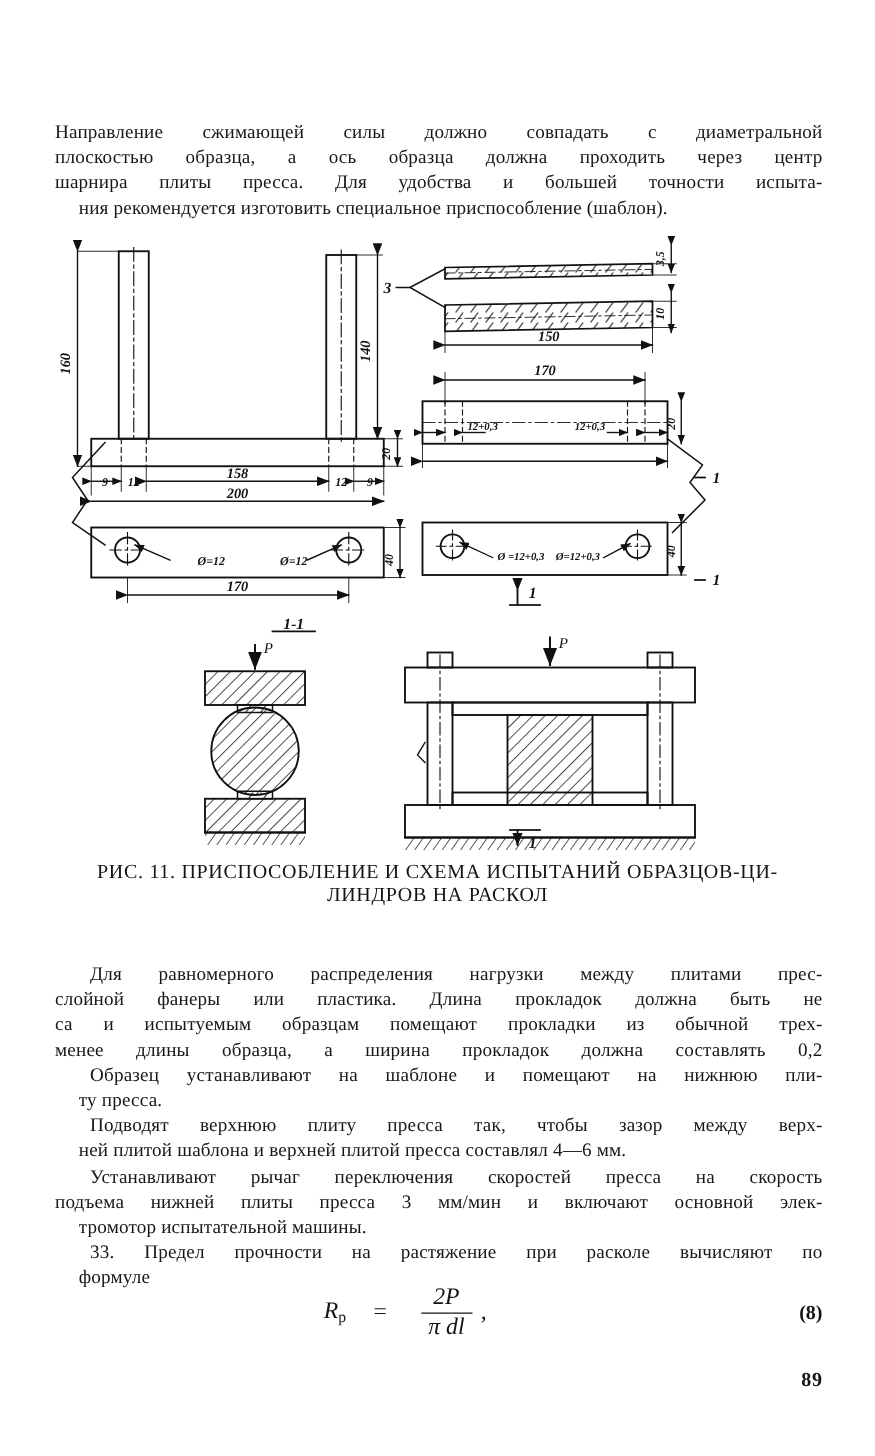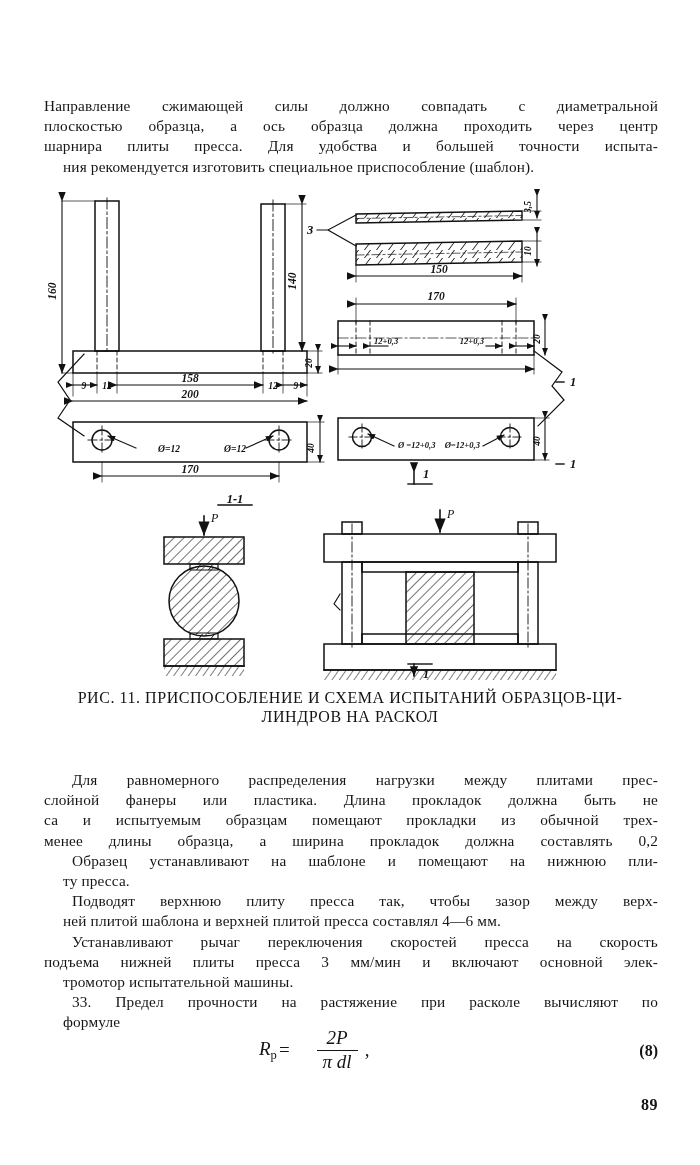--- a/index.html
+++ b/index.html
@@ -70,21 +70,21 @@
   }
   .formula-center {
     position: absolute;
     left: 215px;
     top: 0;
     display: flex;
     align-items: center;
     font-family: "Liberation Serif", "DejaVu Serif", serif;
     font-size: 19px;
   }
-  .f-lhs { font-style: italic; margin-right: 0; }
+  .f-lhs { font-style: italic; margin-right: 20px; }
   .f-lhs sub {
     font-style: normal;
     font-size: 0.66em;
     vertical-align: -0.28em;
   }
   .f-eq { margin: 0 7px 0 2px; font-style: normal; }
   .frac {
     display: inline-flex;
     flex-direction: column;
     align-items: center;

